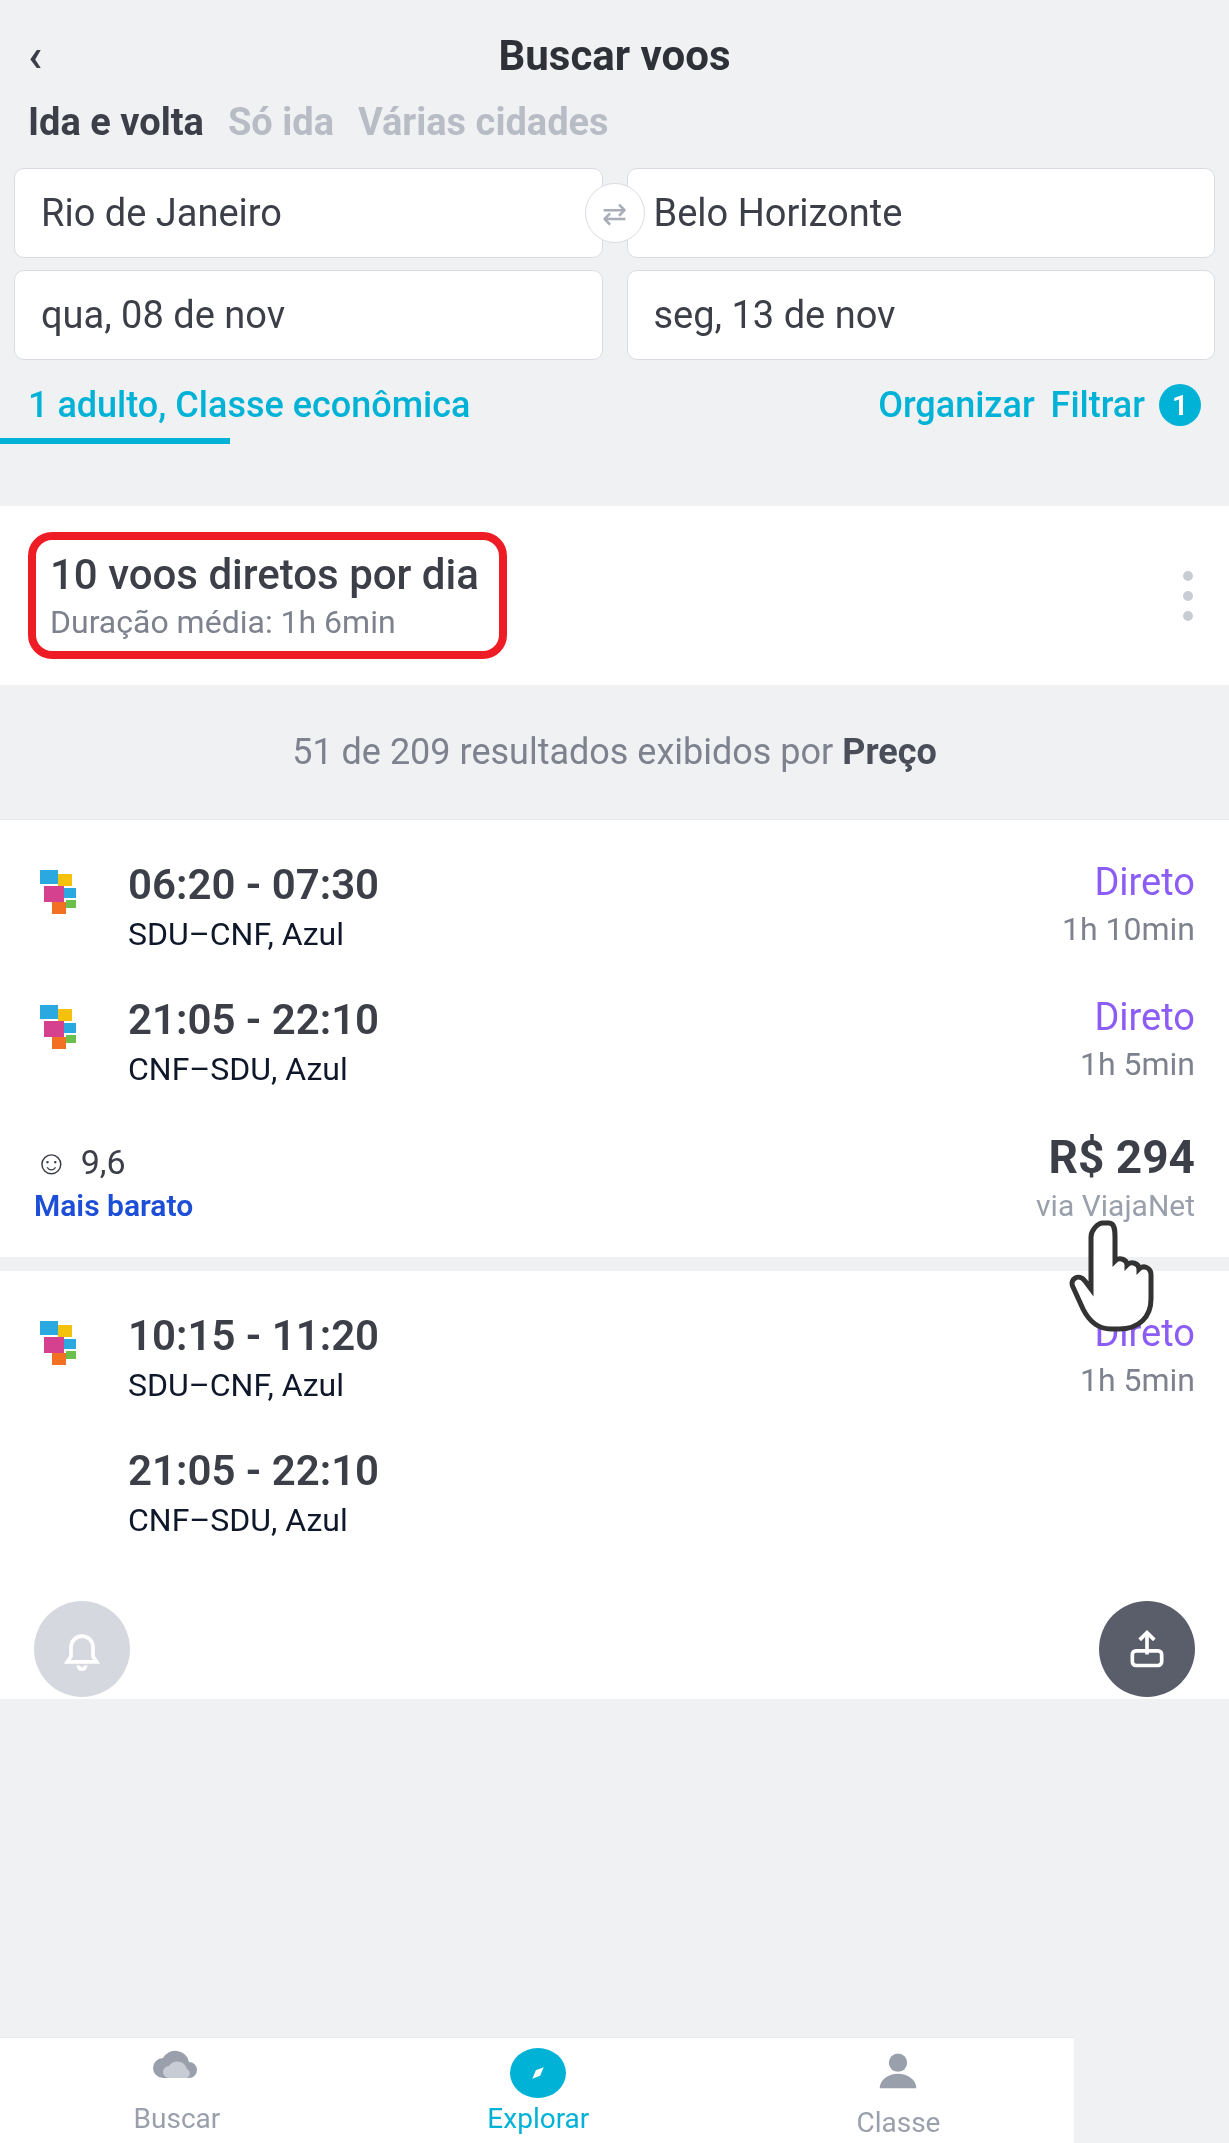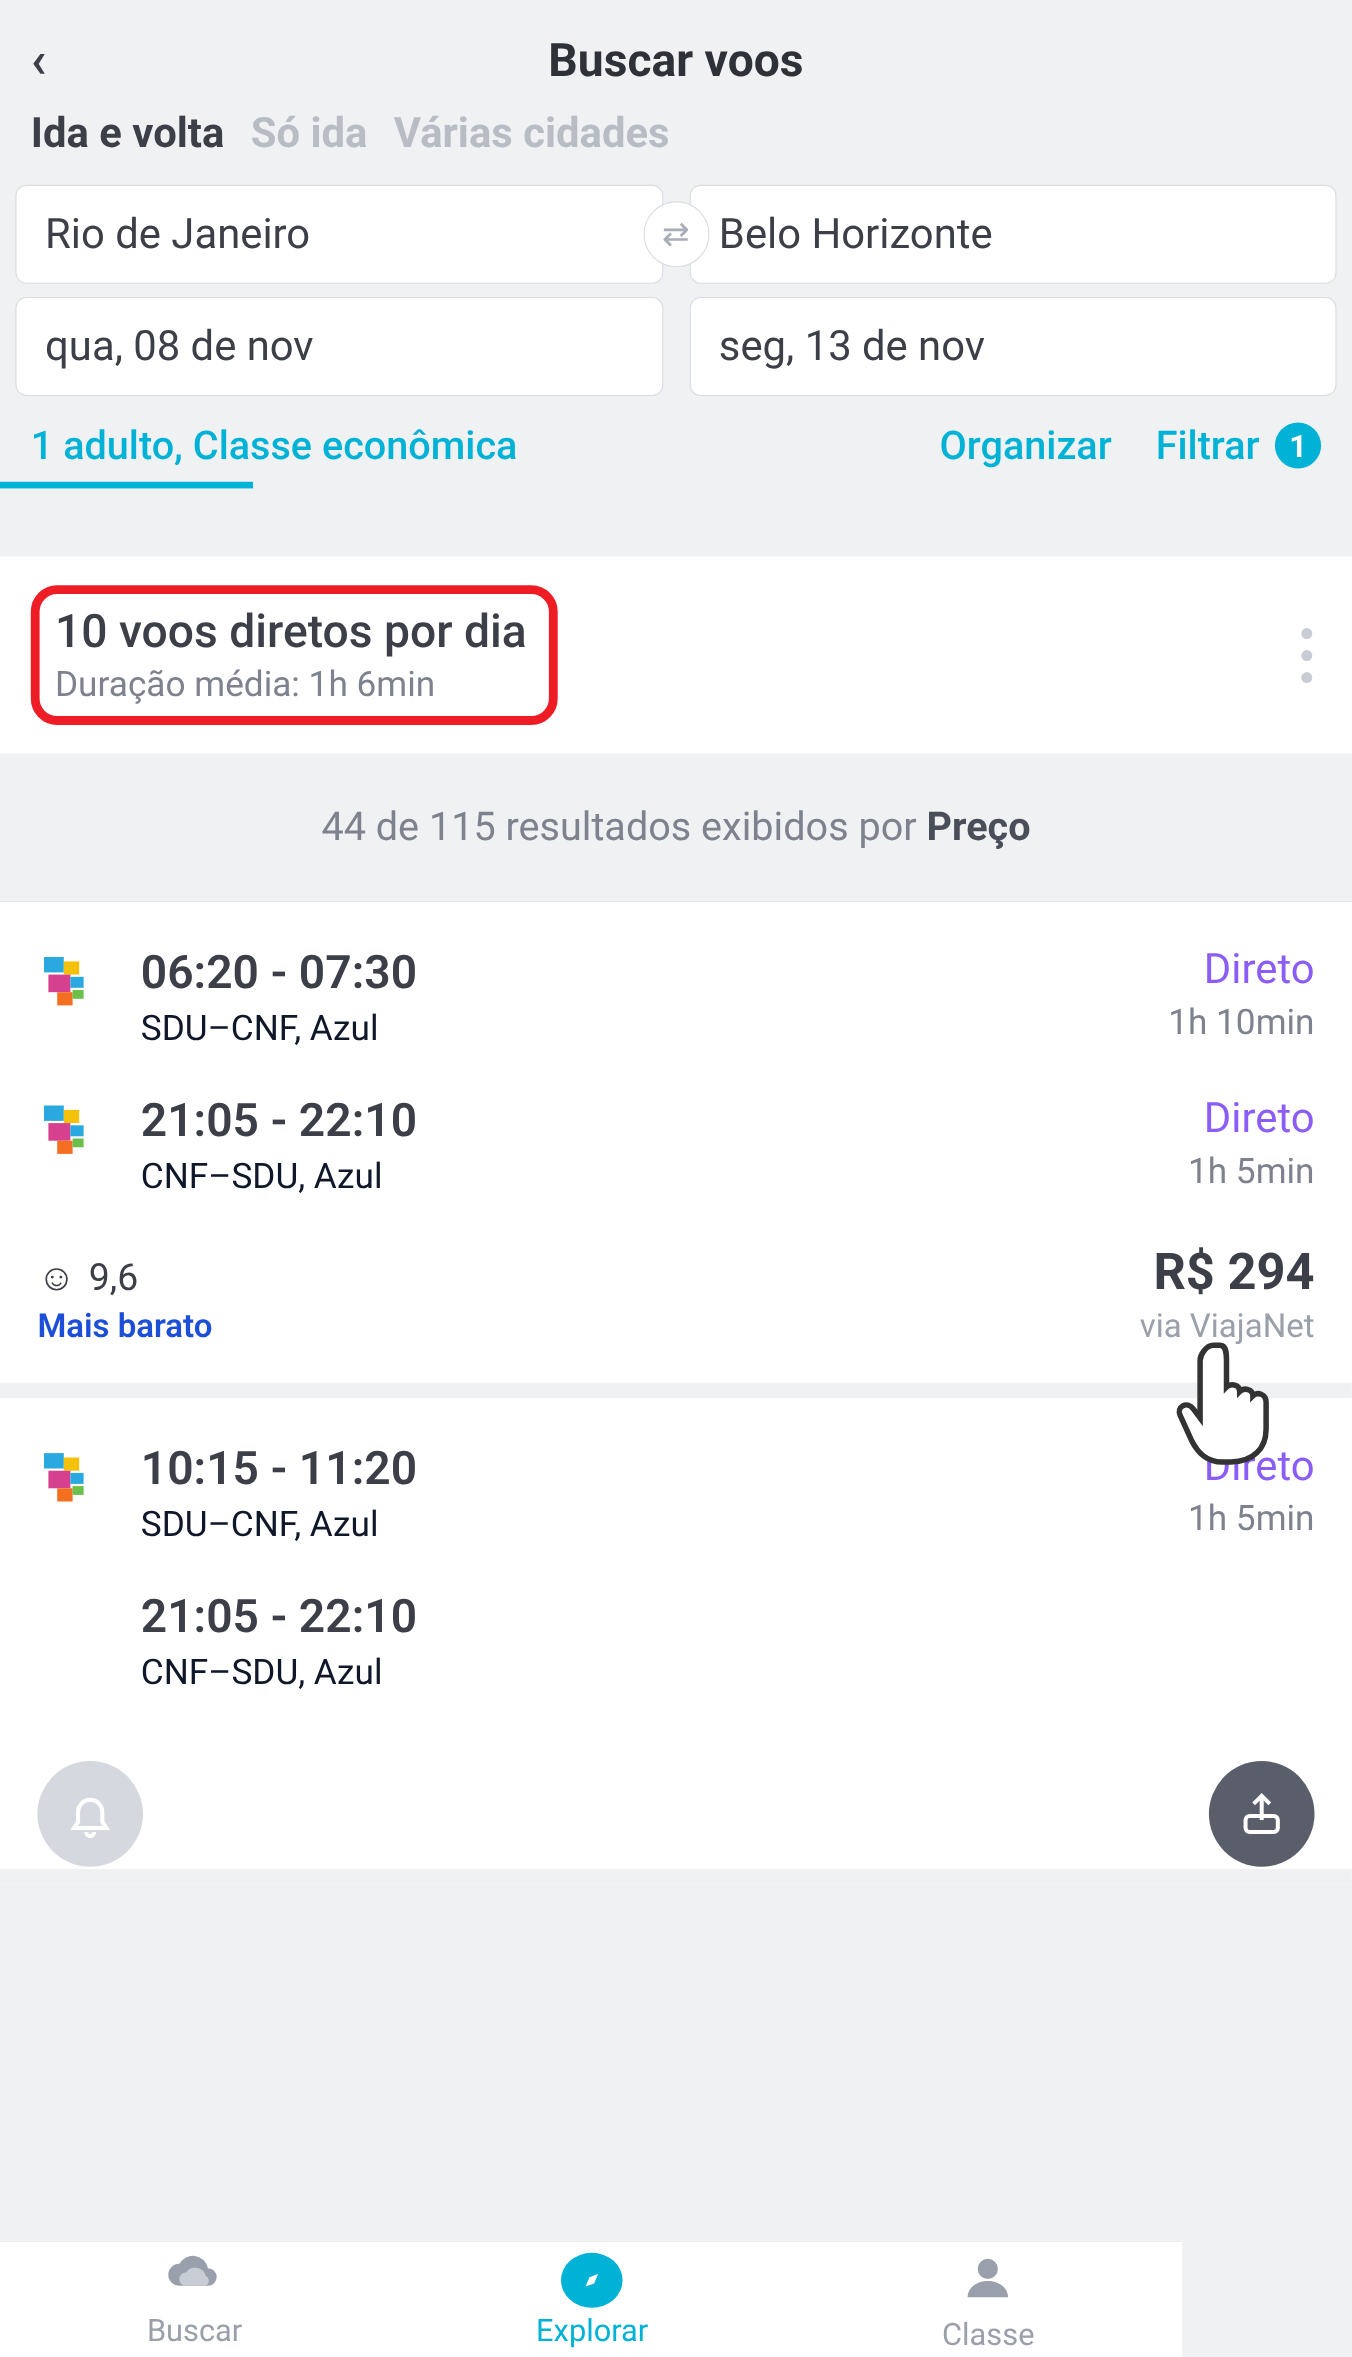--- a/index.html
+++ b/index.html
@@ -8,21 +8,21 @@
   .title-row { display: flex; align-items: center; justify-content: center; position: relative; height: 70px; }
   .back { position: absolute; left: 0; top: 8px; font-size: 46px; font-weight: 600; color: #3c3f48; cursor: pointer; }
   .title { font-size: 42px; font-weight: 700; color: #2e3138; }
   .tabs { display: flex; gap: 24px; margin-top: 10px; }
   .tab { font-size: 38px; font-weight: 700; color: #b8bcc5; cursor: pointer; }
   .tab.active { color: #3c3f48; }
   .inputs { margin-top: 24px; display: flex; flex-direction: column; gap: 12px; padding: 0 14px; }
   .row { display: flex; gap: 24px; position: relative; }
   .input { flex: 1; background: #fff; border: 1px solid #d9dce2; border-radius: 10px; padding: 22px 26px; font-size: 38px; color: #3c3f48; }
   .swap { position: absolute; left: 50%; top: 50%; transform: translate(-50%, -50%); width: 60px; height: 60px; border-radius: 50%; background: #fff; border: 1px solid #d9dce2; display: flex; align-items: center; justify-content: center; font-size: 30px; color: #a8adb8; cursor: pointer; z-index: 2;}
-  .toolbar { display: flex; align-items: center; padding: 24px 28px 18px; gap: 40px; }
+  .toolbar { display: flex; align-items: center; padding: 24px 28px 18px; gap: 16px; }
   .toolbar .pax { font-size: 36px; color: #00b2d6; font-weight: 500; position: relative; }
   .toolbar .pax::after { content:""; position:absolute; left:-28px; bottom:-18px; width:230px; height:6px; background:#00b2d6; }
   .toolbar .spacer { flex: 1; }
   .toolbar .org, .toolbar .filter { font-size: 36px; color: #00b2d6; font-weight: 500; cursor:pointer; }
   .toolbar .filter { display: flex; align-items: center; gap: 14px; }
   .badge { width: 42px; height: 42px; border-radius: 50%; background: #00b2d6; color: #fff; display: flex; align-items: center; justify-content: center; font-size: 28px; font-weight: 700; }
   .gap { height: 62px; background: #f0f1f3; }
   .summary { background: #fff; padding: 26px 28px; display:flex; align-items:center; position:relative; }
   .summary-highlight { border: 8px solid #ee1c25; border-radius: 24px; padding: 10px 20px 10px 14px; }
   .summary-title { font-size: 42px; font-weight: 500; color: #3c3f48; }
@@ -111,21 +111,21 @@
     <div class="summary-sub">Duração média: 1h 6min</div>
   </div>
   <div class="kebab">
         <span></span>
         <span></span>
         <span></span>
       </div>
 </div>
 
 <div class="sort-row">
-  <span>44 de 115 resultados exibidos por </span><b>Preço</b>
+  <span>51 de 209 resultados exibidos por </span><b>Preço</b>
 </div>
 
 <div class="results">
 
   <div class="card" style="position:relative;">
     <div class="leg">
       <div class="brazil-icon">
         <svg viewBox="0 0 64 64">
               <rect x="6" y="6" width="18" height="14" fill="#2aa8e0"></rect>
               <rect x="24" y="10" width="14" height="12" fill="#f4c20d"></rect>

